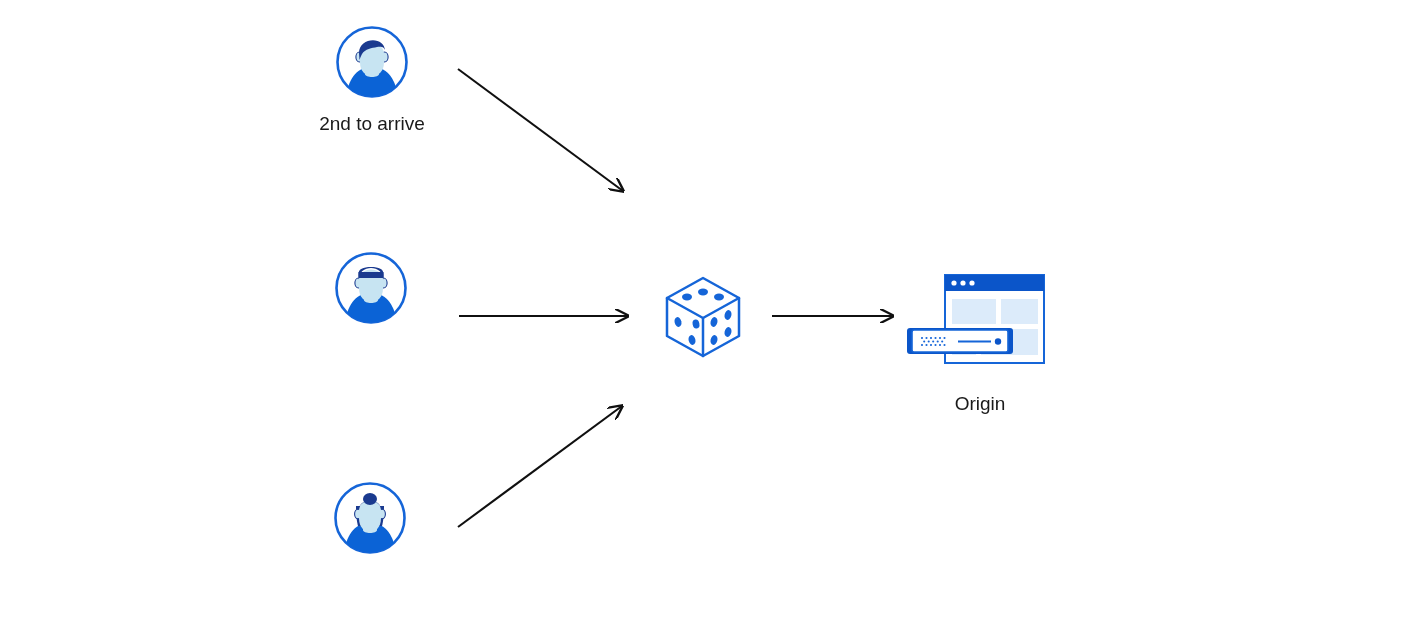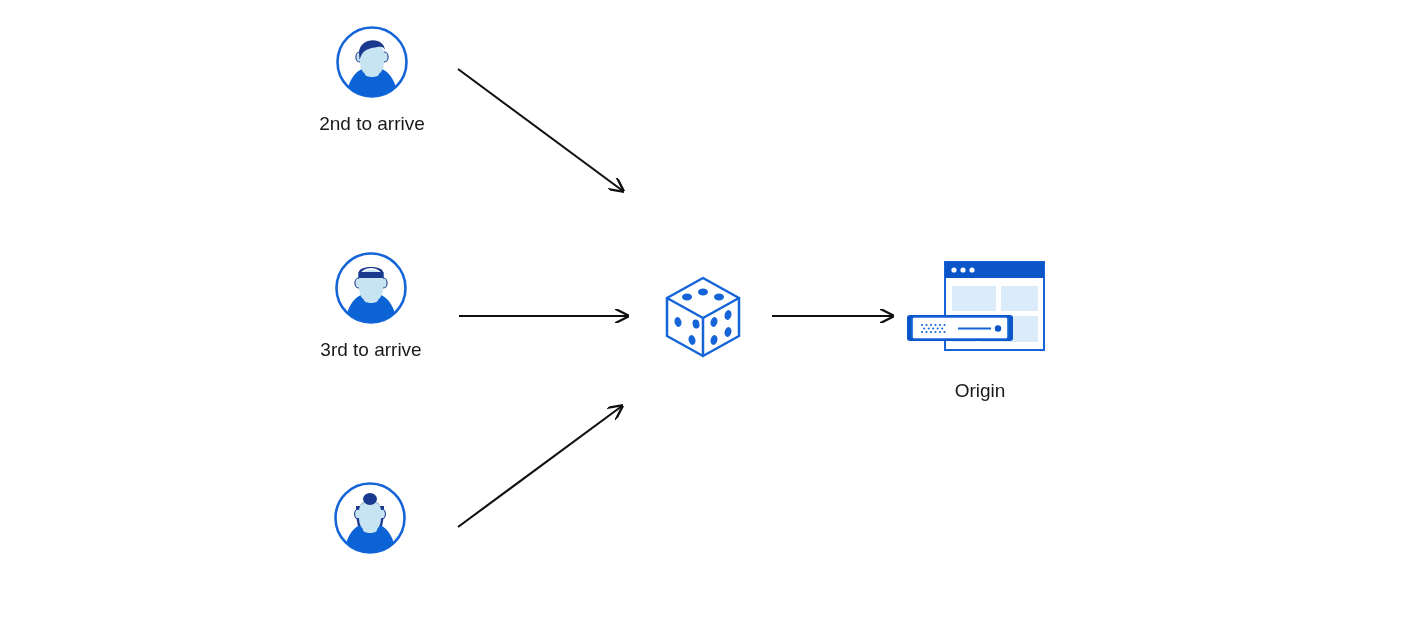--- a/index.html
+++ b/index.html
@@ -123,21 +123,20 @@
           <path d="M 31 40 L 45 40 L 45 50 C 45 54 31 54 31 50 Z" fill="#C7E4F2"></path>
           <path d="M 31 44 C 34 48 42 48 45 44 L 45 40 L 31 40 Z" fill="#A9D3E8"></path>
           <ellipse cx="25.5" cy="33" rx="3.6" ry="5" fill="#C7E4F2" stroke="#1A3A8F" stroke-width="1.1"></ellipse>
           <ellipse cx="50.5" cy="33" rx="3.6" ry="5" fill="#C7E4F2" stroke="#1A3A8F" stroke-width="1.1"></ellipse>
           <path d="M 26 30 C 26 16 50 16 50 30 L 50 38 C 50 48 44 52 38 52 C 32 52 26 48 26 38 Z" fill="#C7E4F2"></path>
           <path d="M 25.5 30 C 25.5 14 50.5 14 50.5 30 L 50.5 24 C 50.5 19 46 17 38 17 C 30 17 25.5 19 25.5 24 Z" fill="#1A3A8F"></path>
           <rect x="25.5" y="22" width="25" height="6" fill="#1A3A8F"></rect>
         </g>
       </svg>
     </div>
-    <div class="node-label">3rd to arrive</div>
   </div>
 
   <div class="node avatar-node" style="left:295px; top:480px;">
     <div class="avatar-wrap">
       <svg viewBox="0 0 76 76" width="76" height="76">
         <defs>
             <clipPath id="clipC">
               <circle cx="38" cy="38" r="34.5"></circle>
             </clipPath>
           </defs>
@@ -172,21 +171,21 @@
         <ellipse cx="37" cy="72" rx="3.4" ry="5" transform="rotate(-14 37 72)"></ellipse>
         <ellipse cx="59" cy="72" rx="3.4" ry="5" transform="rotate(14 59 72)"></ellipse>
         <ellipse cx="73" cy="47" rx="3.4" ry="5" transform="rotate(14 73 47)"></ellipse>
         <ellipse cx="59" cy="54" rx="3.4" ry="5" transform="rotate(14 59 54)"></ellipse>
         <ellipse cx="73" cy="64" rx="3.4" ry="5" transform="rotate(14 73 64)"></ellipse>
         <ellipse cx="41" cy="56" rx="3.4" ry="4.6" transform="rotate(-10 41 56)"></ellipse>
       </g>
     </svg>
   </div>
 
-  <div class="node origin-node" style="left:890px; top:259px;">
+  <div class="node origin-node" style="left:890px; top:272px;">
     <div class="origin-art">
       <svg viewBox="0 0 150 110" width="150" height="110">
 
         <g>
           <rect x="40" y="3" width="99" height="88" fill="#ffffff" stroke="#1565D8" stroke-width="2"></rect>
           <rect x="40" y="3" width="99" height="16" fill="#0B55C9"></rect>
           <circle cx="49" cy="11" r="2.6" fill="#ffffff"></circle>
           <circle cx="58" cy="11" r="2.6" fill="#ffffff"></circle>
           <circle cx="67" cy="11" r="2.6" fill="#ffffff"></circle>
           <rect x="47" y="27" width="44" height="25" fill="#DCEBFA"></rect>

